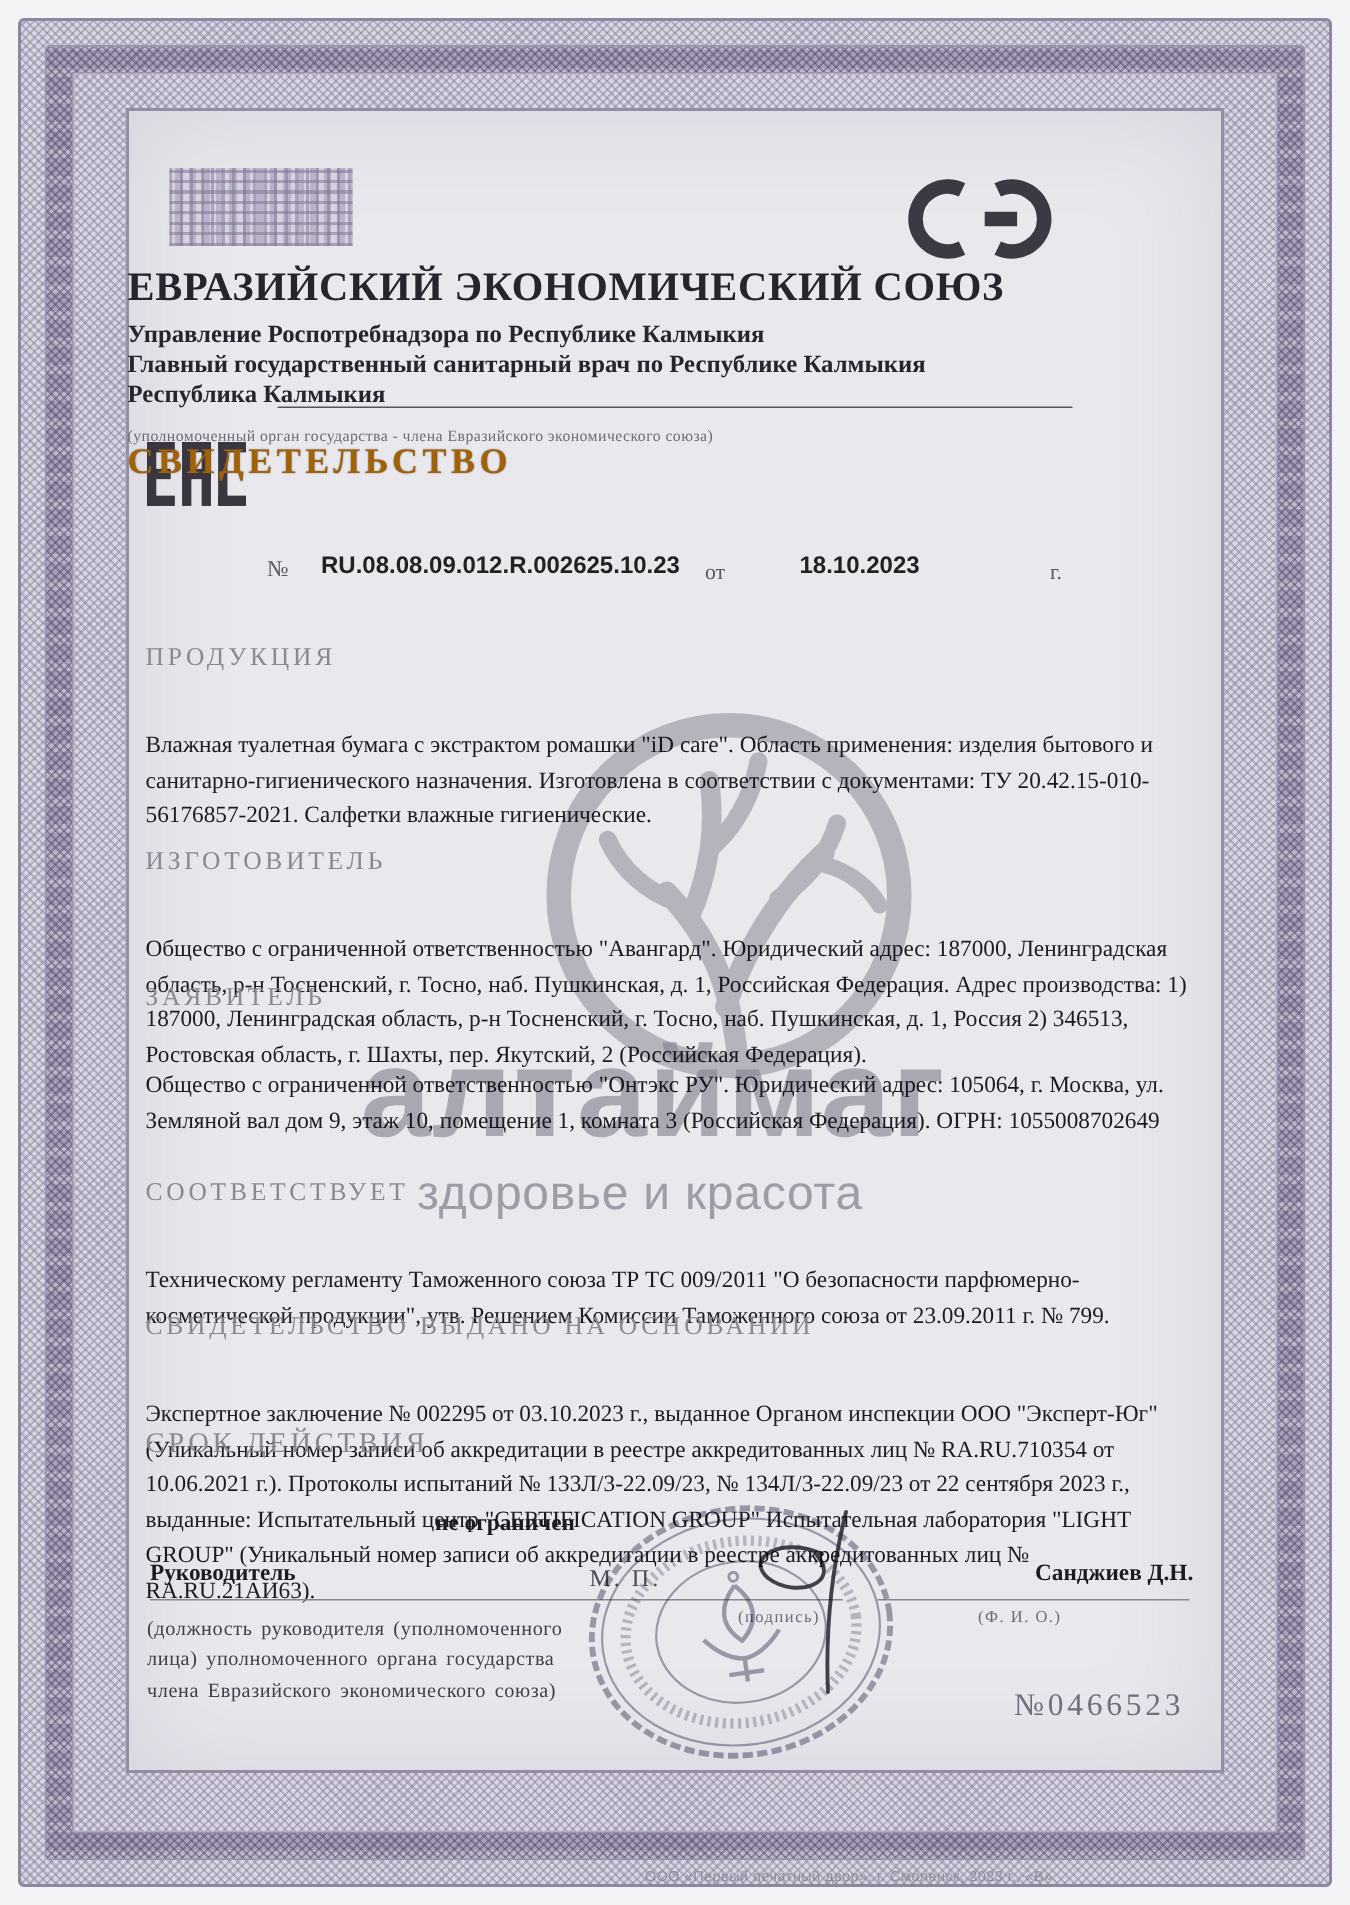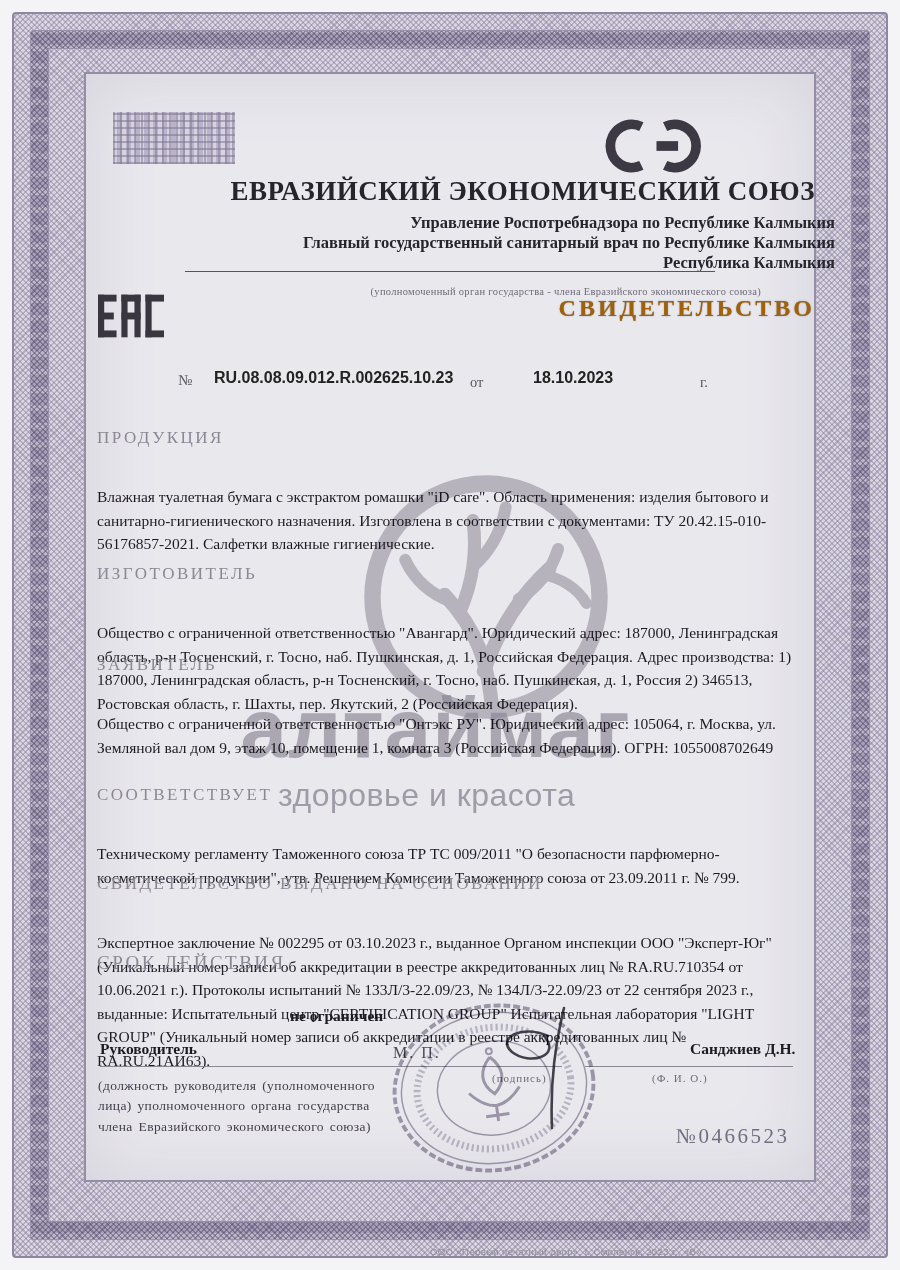--- a/index.html
+++ b/index.html
@@ -26,32 +26,32 @@
   .f2{position:absolute;inset:30px;border:1px solid #9a92ab;border-radius:3px;}
   .f3{position:absolute;inset:48px;border:1px solid #9a92ab;}
   .paper{
     position:absolute;inset:72px 84px 88px 84px;
     background:#e9e8ed;border:2px solid #958da4;
     box-shadow:inset 0 0 70px rgba(120,110,145,.18);
   }
   
   .layer{position:absolute;inset:0;}
   .abs{position:absolute;}
-  .ctr{text-align:right;}
+  .ctr{text-align:left;}
   .security-matrix{
     left:113px;top:112px;width:122px;height:52px;opacity:.85;
     background-color:#c6c0d2;
     background-image:
       repeating-linear-gradient(0deg, rgba(110,100,135,.55) 0 2px, transparent 2px 7px),
       repeating-linear-gradient(90deg, rgba(110,100,135,.5) 0 2px, transparent 2px 7px),
       repeating-linear-gradient(90deg, #d4cfdd 0 4px, #b3abc3 4px 9px);
   }
   .union-title{left:85px;top:176px;width:730px;font-size:27px;font-weight:700;
     letter-spacing:.5px;color:#26242d;}
-  .auth{left:85px;width:730px;font-size:16.5px;font-weight:600;color:#26242d;padding-left:20px;}
+  .auth{left:85px;width:730px;font-size:16.5px;font-weight:600;color:#26242d;}
   .divider{left:185px;top:271px;width:530px;border-top:1.5px solid #57545f;height:0;}
   .auth-note{left:85px;top:286px;width:676px;font-size:10.5px;color:#6e6a78;letter-spacing:.3px;}
   .cert-title{left:85px;top:295px;width:730px;font-size:24px;font-weight:700;
     letter-spacing:3px;color:#a16207;text-shadow:0 0 1.2px rgba(77,74,86,.7);}
   .cert-subtitle{left:85px;top:330px;width:730px;font-size:17.5px;font-weight:700;
     letter-spacing:1.2px;color:#2f2c37;}
   .lbl{font-size:14.5px;color:#5a5764;}
   .num{font-family:"Liberation Sans", sans-serif;font-weight:700;font-size:16px;color:#222;}
   .sec-h{font-size:17px;letter-spacing:2.5px;color:#8b8894;}
   .sec-t{width:706px;font-size:15.5px;line-height:1.52;color:#1d1b22;margin-top:34px;}

